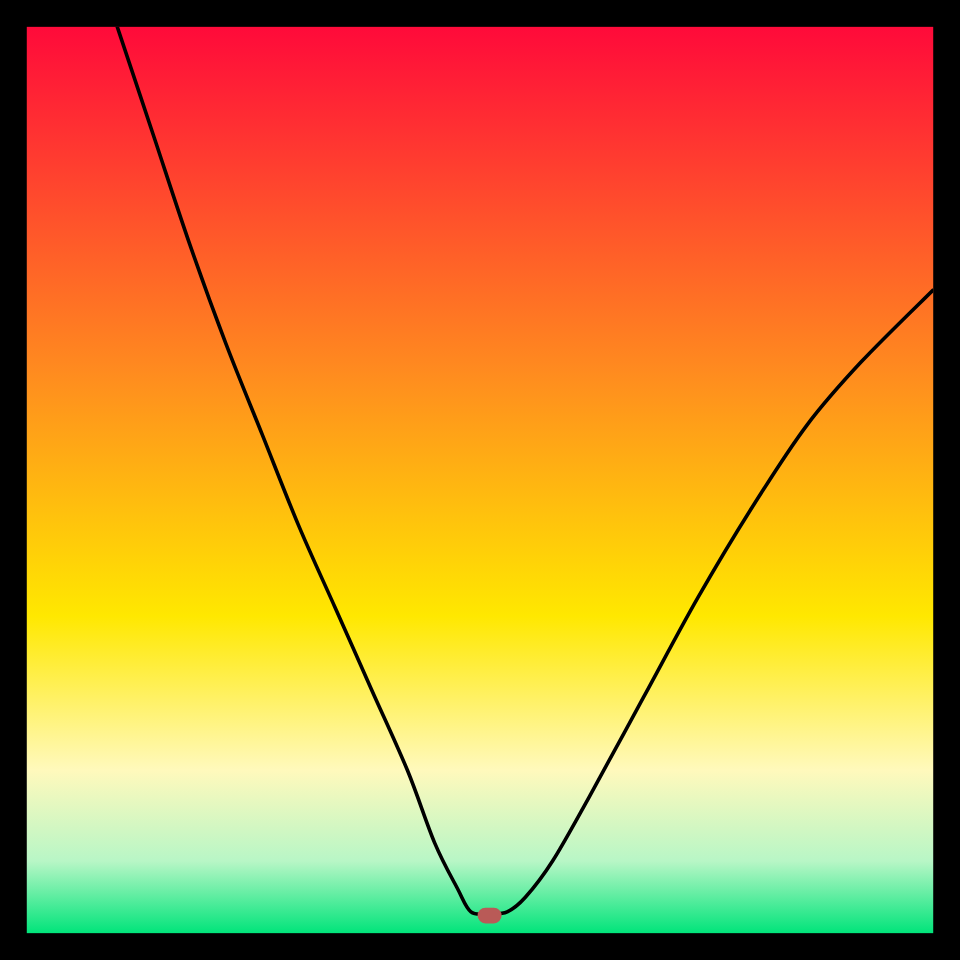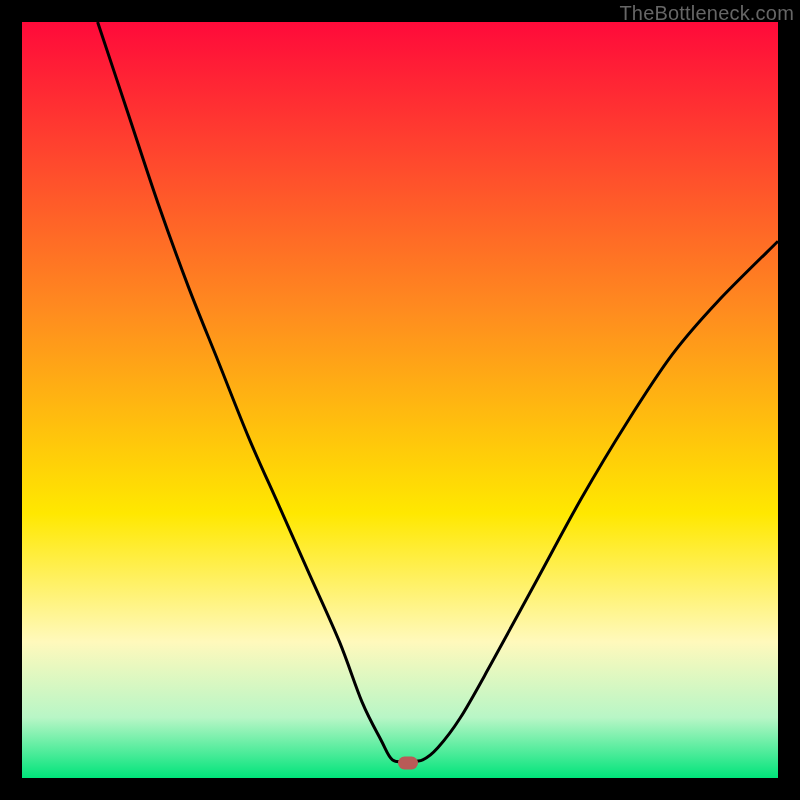--- a/index.html
+++ b/index.html
@@ -78,15 +78,14 @@
     </svg>
 
     <svg class="curve-svg" viewBox="0 0 100 100" preserveAspectRatio="none">
       <path id="curve-path" d="M 10 0 C 10.666666666666668 2, 12.666666666666668 8, 14.000000000000002 12 C 15.333333333333336 16, 16.666666666666668 20.166666666666668, 18 24 C 19.333333333333332 27.833333333333332, 20.666666666666668 31.5, 22 35 C 23.333333333333332 38.5, 24.666666666666668 41.66666666666666, 26 44.99999999999999 C 27.333333333333332 48.33333333333333, 28.666666666666668 51.83333333333333, 30 55 C 31.333333333333332 58.16666666666667, 32.666666666666664 61, 34 64 C 35.333333333333336 67, 36.666666666666664 70, 38 73 C 39.333333333333336 76, 40.833333333333336 79.16666666666667, 42 82 C 43.166666666666664 84.83333333333333, 44.083333333333336 87.83333333333333, 45 90 C 45.916666666666664 92.16666666666667, 46.833333333333336 93.73333333333333, 47.5 95 C 48.166666666666664 96.26666666666667, 48.416666666666664 97.13333333333333, 49 97.6 C 49.583333333333336 98.06666666666666, 50.333333333333336 97.8, 51 97.8 C 51.666666666666664 97.8, 52.33333333333333 97.89999999999999, 53 97.6 C 53.66666666666667 97.3, 54.16666666666667 96.93333333333334, 55.00000000000001 96 C 55.83333333333334 95.06666666666666, 56.83333333333333 93.83333333333333, 57.99999999999999 92 C 59.16666666666666 90.16666666666667, 60.33333333333333 88, 62 85 C 63.66666666666667 82, 66 77.66666666666667, 68 74 C 70 70.33333333333333, 72 66.5, 74 63 C 76 59.5, 78 56.16666666666667, 80 53 C 82 49.83333333333333, 84 46.66666666666666, 86 43.99999999999999 C 88 41.33333333333333, 89.66666666666667 39.5, 92 37 C 94.33333333333333 34.5, 98.66666666666667 30.333333333333332, 100 29" fill="none" stroke-width="0.45" vector-effect="non-scaling-stroke" style="stroke-width:3px" stroke="#000000"></path>
     </svg>
 
     <div id="marker" class="marker" style="left: 385.56px; top: 740.88px; background: rgb(185, 90, 87);"></div>
 
   </div>
 
-  <div class="attribution">TheBottleneck.com</div>
 
 </div>
 
 </body></html>

